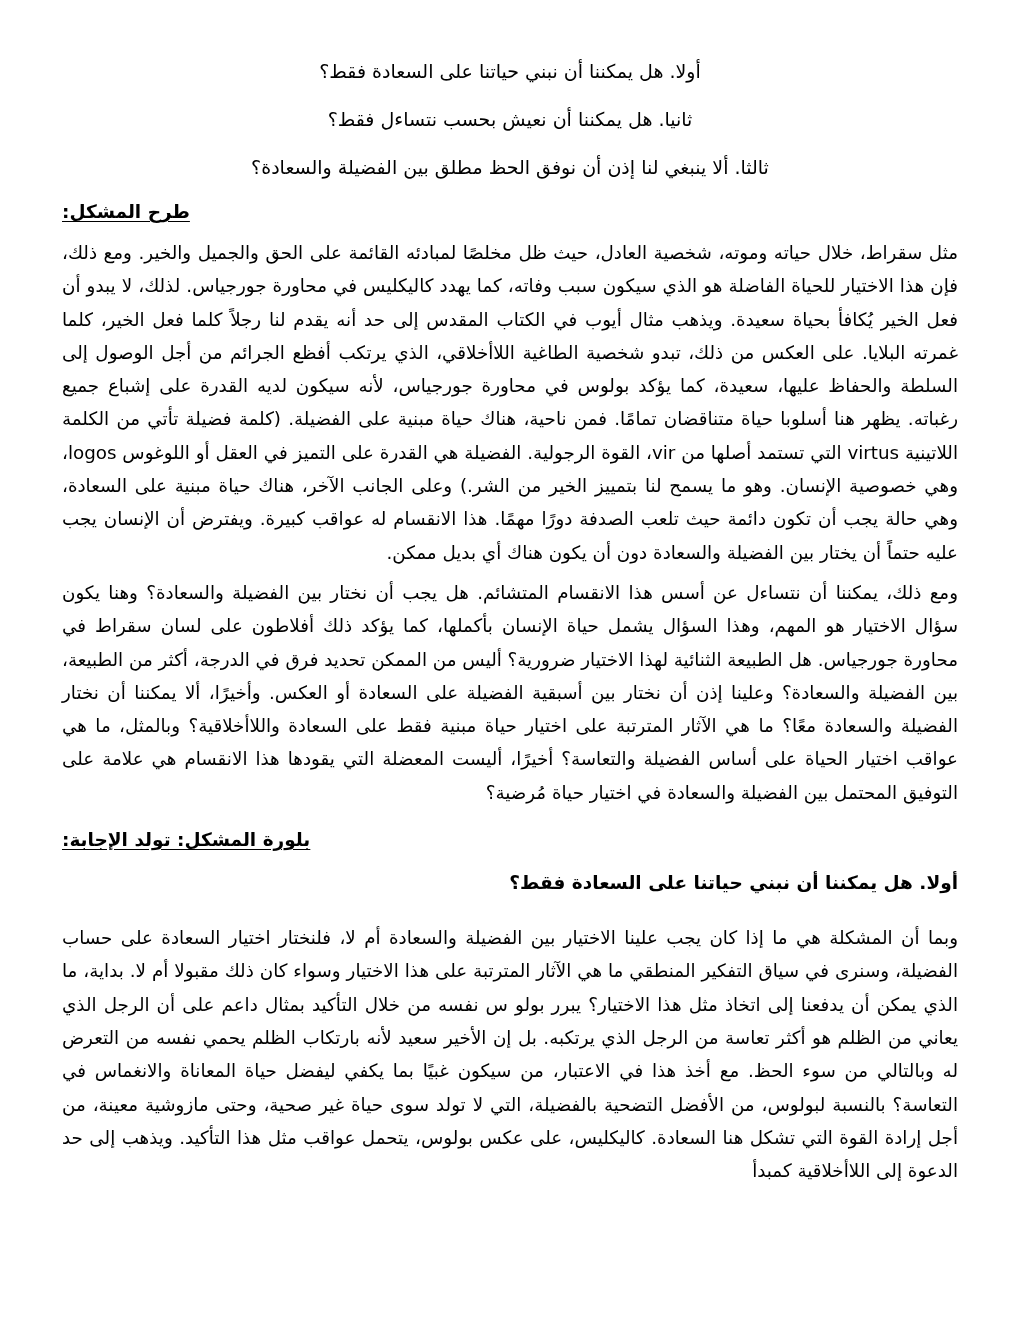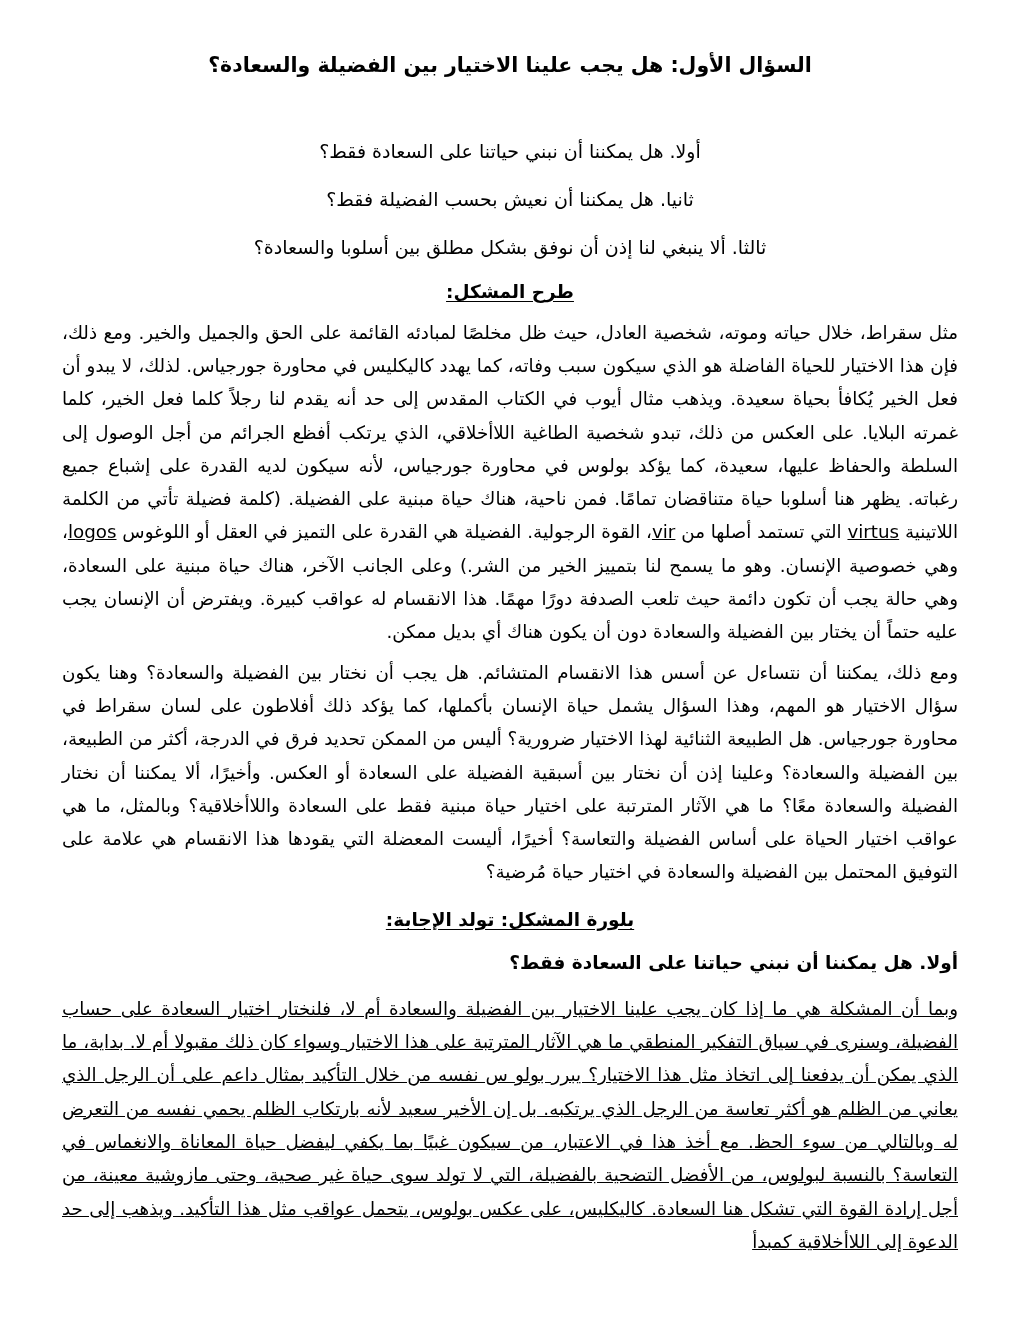--- a/index.html
+++ b/index.html
@@ -51,21 +51,21 @@
     margin-bottom: 29px;
   }
   .question-list li:last-child { margin-bottom: 0; }
 
   
   .section-heading {
     font-size: 18.5px;
     font-weight: bold;
     text-decoration: underline;
     text-underline-offset: 3px;
-    text-align: center;
+    text-align: left;
     margin: 0;
   }
   .heading-problem { margin-top: 24px; }
   .heading-answer  { margin-top: 20px; }
 
   .sub-question {
     font-size: 18.5px;
     font-weight: bold;
     text-align: right;
     margin: 0;
@@ -75,40 +75,38 @@
   
   p.body {
     font-size: 18.3px;
     line-height: 1.82;
     text-align: justify;
     text-justify: inter-word;
     margin: 0;
   }
   p.body.p-first   { margin-top: 14px; }
   p.body.p-second  { margin-top: 7px; }
-  p.body.p-final   { margin-top: 19px; text-decoration: underline; }
+  p.body.p-final   { margin-top: 28px; }
 
   .latin {
     direction: ltr;
     unicode-bidi: isolate;
     font-family: "DejaVu Sans", "Liberation Sans", sans-serif;
-    text-decoration: underline;
   }
 </style>
 </head>
 <body>
 
 <div class="page">
 
-  <h1 class="doc-title">السؤال الأول: هل يجب علينا الاختيار بين الفضيلة والسعادة؟</h1>
 
   <ul class="question-list">
     <li>أولا. هل يمكننا أن نبني حياتنا على السعادة فقط؟</li>
-    <li>ثانيا. هل يمكننا أن نعيش بحسب الفضيلة فقط؟</li>
-    <li>ثالثا. ألا ينبغي لنا إذن أن نوفق بشكل مطلق بين أسلوبا والسعادة؟</li>
+    <li>ثانيا. هل يمكننا أن نعيش بحسب نتساءل فقط؟</li>
+    <li>ثالثا. ألا ينبغي لنا إذن أن نوفق الحظ مطلق بين الفضيلة والسعادة؟</li>
   </ul>
 
   <div class="section-heading heading-problem">طرح المشكل:</div>
 
   <p class="body p-first"><span>مثل سقراط، خلال حياته وموته، شخصية العادل، حيث ظل مخلصًا لمبادئه القائمة على الحق والجميل والخير. ومع ذلك، فإن هذا الاختيار للحياة الفاضلة هو الذي سيكون سبب وفاته، كما يهدد كاليكليس في محاورة جورجياس. لذلك، لا يبدو أن فعل الخير يُكافأ بحياة سعيدة. ويذهب مثال أيوب في الكتاب المقدس إلى حد أنه يقدم لنا رجلاً كلما فعل الخير، كلما غمرته البلايا. على العكس من ذلك، تبدو شخصية الطاغية اللاأخلاقي، الذي يرتكب أفظع الجرائم من أجل الوصول إلى السلطة والحفاظ عليها، سعيدة، كما يؤكد بولوس في محاورة جورجياس، لأنه سيكون لديه القدرة على إشباع جميع رغباته. يظهر هنا أسلوبا حياة متناقضان تمامًا. فمن ناحية، هناك حياة مبنية على الفضيلة. (كلمة فضيلة تأتي من الكلمة اللاتينية </span><span class="latin">virtus</span><span> التي تستمد أصلها من </span><span class="latin">vir</span><span>، القوة الرجولية. الفضيلة هي القدرة على التميز في العقل أو اللوغوس </span><span class="latin">logos</span><span>، وهي خصوصية الإنسان. وهو ما يسمح لنا بتمييز الخير من الشر.) وعلى الجانب الآخر، هناك حياة مبنية على السعادة، وهي حالة يجب أن تكون دائمة حيث تلعب الصدفة دورًا مهمًا. هذا الانقسام له عواقب كبيرة. ويفترض أن الإنسان يجب عليه حتماً أن يختار بين الفضيلة والسعادة دون أن يكون هناك أي بديل ممكن.</span></p>
 
   <p class="body p-second">ومع ذلك، يمكننا أن نتساءل عن أسس هذا الانقسام المتشائم. هل يجب أن نختار بين الفضيلة والسعادة؟ وهنا يكون سؤال الاختيار هو المهم، وهذا السؤال يشمل حياة الإنسان بأكملها، كما يؤكد ذلك أفلاطون على لسان سقراط في محاورة جورجياس. هل الطبيعة الثنائية لهذا الاختيار ضرورية؟ أليس من الممكن تحديد فرق في الدرجة، أكثر من الطبيعة، بين الفضيلة والسعادة؟ وعلينا إذن أن نختار بين أسبقية الفضيلة على السعادة أو العكس. وأخيرًا، ألا يمكننا أن نختار الفضيلة والسعادة معًا؟ ما هي الآثار المترتبة على اختيار حياة مبنية فقط على السعادة واللاأخلاقية؟ وبالمثل، ما هي عواقب اختيار الحياة على أساس الفضيلة والتعاسة؟ أخيرًا، أليست المعضلة التي يقودها هذا الانقسام هي علامة على التوفيق المحتمل بين الفضيلة والسعادة في اختيار حياة مُرضية؟</p>
 
   <div class="section-heading heading-answer">بلورة المشكل: تولد الإجابة:</div>
 

